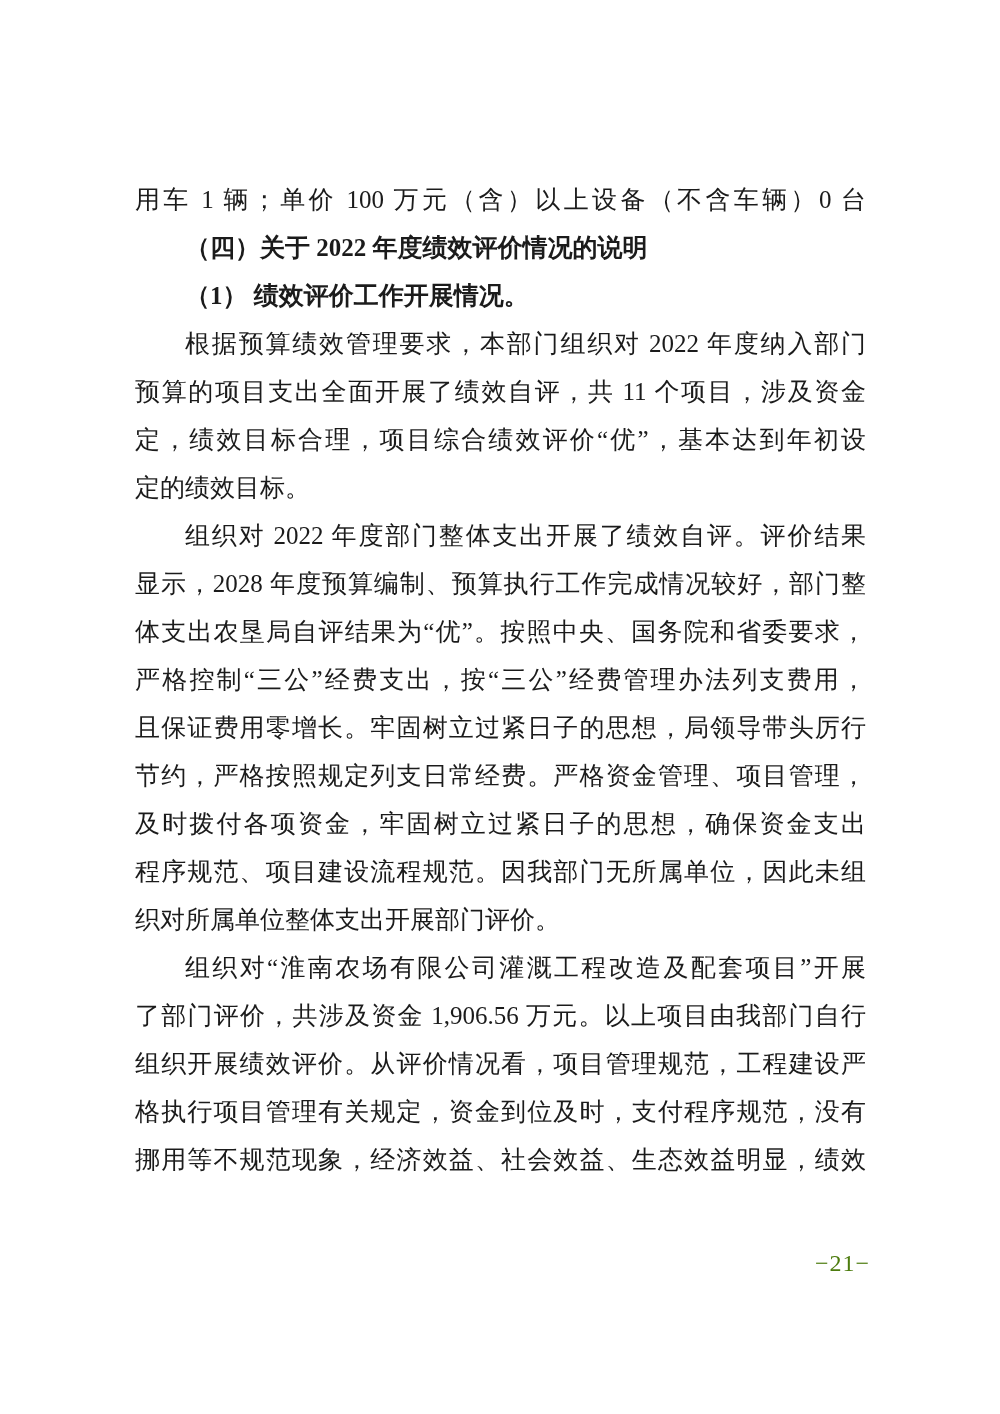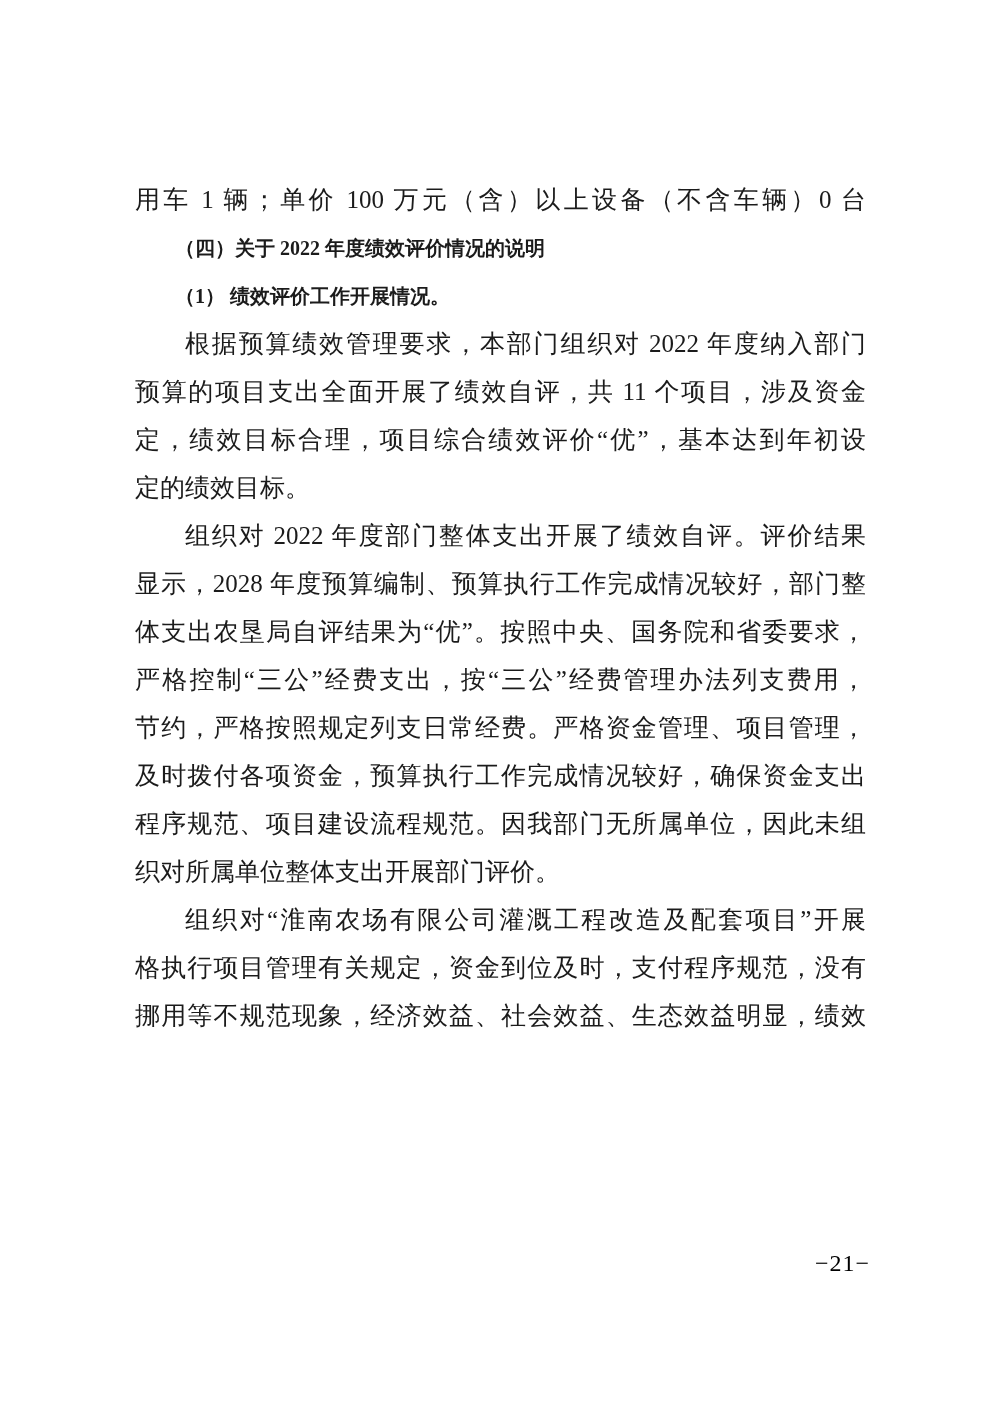--- a/index.html
+++ b/index.html
@@ -28,51 +28,54 @@
     font-size: 25px;
     text-align: left;
     overflow: hidden;
   }
   .line.fill {
     text-align: justify;
     text-align-last: justify;
   }
   .line.bold {
     font-weight: 700;
-    font-size: 20px;
+    font-size: 25px;
     font-family: Liberation Serif, serif;
   }
   .page-number {
     position: absolute;
     top: 1242px;
     right: 130px;
     font-size: 24px;
     line-height: 42px;
     letter-spacing: 1px;
-    color: #000000;
+    color: #4d7c0f;
   }
 </style>
 </head>
 <body>
 
 <div class="page">
   <div class="doc-body">
       <div class="line fill">用车 1 辆；单价 100 万元（含）以上设备（不含车辆）0 台（套）。</div>
       <div class="line bold" style="text-indent: 2em;">（四）关于 2022 年度绩效评价情况的说明</div>
       <div class="line bold" style="text-indent: 2em;">（1） 绩效评价工作开展情况。</div>
       <div class="line fill" style="text-indent: 2em; font-family: Liberation Serif, serif;">根据预算绩效管理要求，本部门组织对 2022 年度纳入部门</div>
       <div class="line fill">预算的项目支出全面开展了绩效自评，共 11 个项目，涉及资金</div>
       <div class="line fill">定，绩效目标合理，项目综合绩效评价“优”，基本达到年初设</div>
       <div class="line">定的绩效目标。</div>
       <div class="line fill" style="text-indent: 2em;">组织对 2022 年度部门整体支出开展了绩效自评。评价结果</div>
       <div class="line fill">显示，2028 年度预算编制、预算执行工作完成情况较好，部门整</div>
       <div class="line fill">体支出农垦局自评结果为“优”。按照中央、国务院和省委要求，</div>
       <div class="line fill">严格控制“三公”经费支出，按“三公”经费管理办法列支费用，</div>
+      <div class="line fill">且保证费用零增长。牢固树立过紧日子的思想，局领导带头厉行</div>
       <div class="line fill">节约，严格按照规定列支日常经费。严格资金管理、项目管理，</div>
-      <div class="line fill">及时拨付各项资金，预算执行工作完成情况较好，确保资金支出</div>
+      <div class="line fill">及时拨付各项资金，牢固树立过紧日子的思想，确保资金支出</div>
       <div class="line fill">程序规范、项目建设流程规范。因我部门无所属单位，因此未组</div>
       <div class="line">织对所属单位整体支出开展部门评价。</div>
       <div class="line fill" style="text-indent: 2em;">组织对“淮南农场有限公司灌溉工程改造及配套项目”开展</div>
+      <div class="line fill">了部门评价，共涉及资金 1,906.56 万元。以上项目由我部门自行</div>
+      <div class="line fill">组织开展绩效评价。从评价情况看，项目管理规范，工程建设严</div>
       <div class="line fill">格执行项目管理有关规定，资金到位及时，支付程序规范，没有</div>
       <div class="line fill">挪用等不规范现象，经济效益、社会效益、生态效益明显，绩效</div>
     </div>
   <div class="page-number">−21−</div>
 </div>
 
 </body></html>

